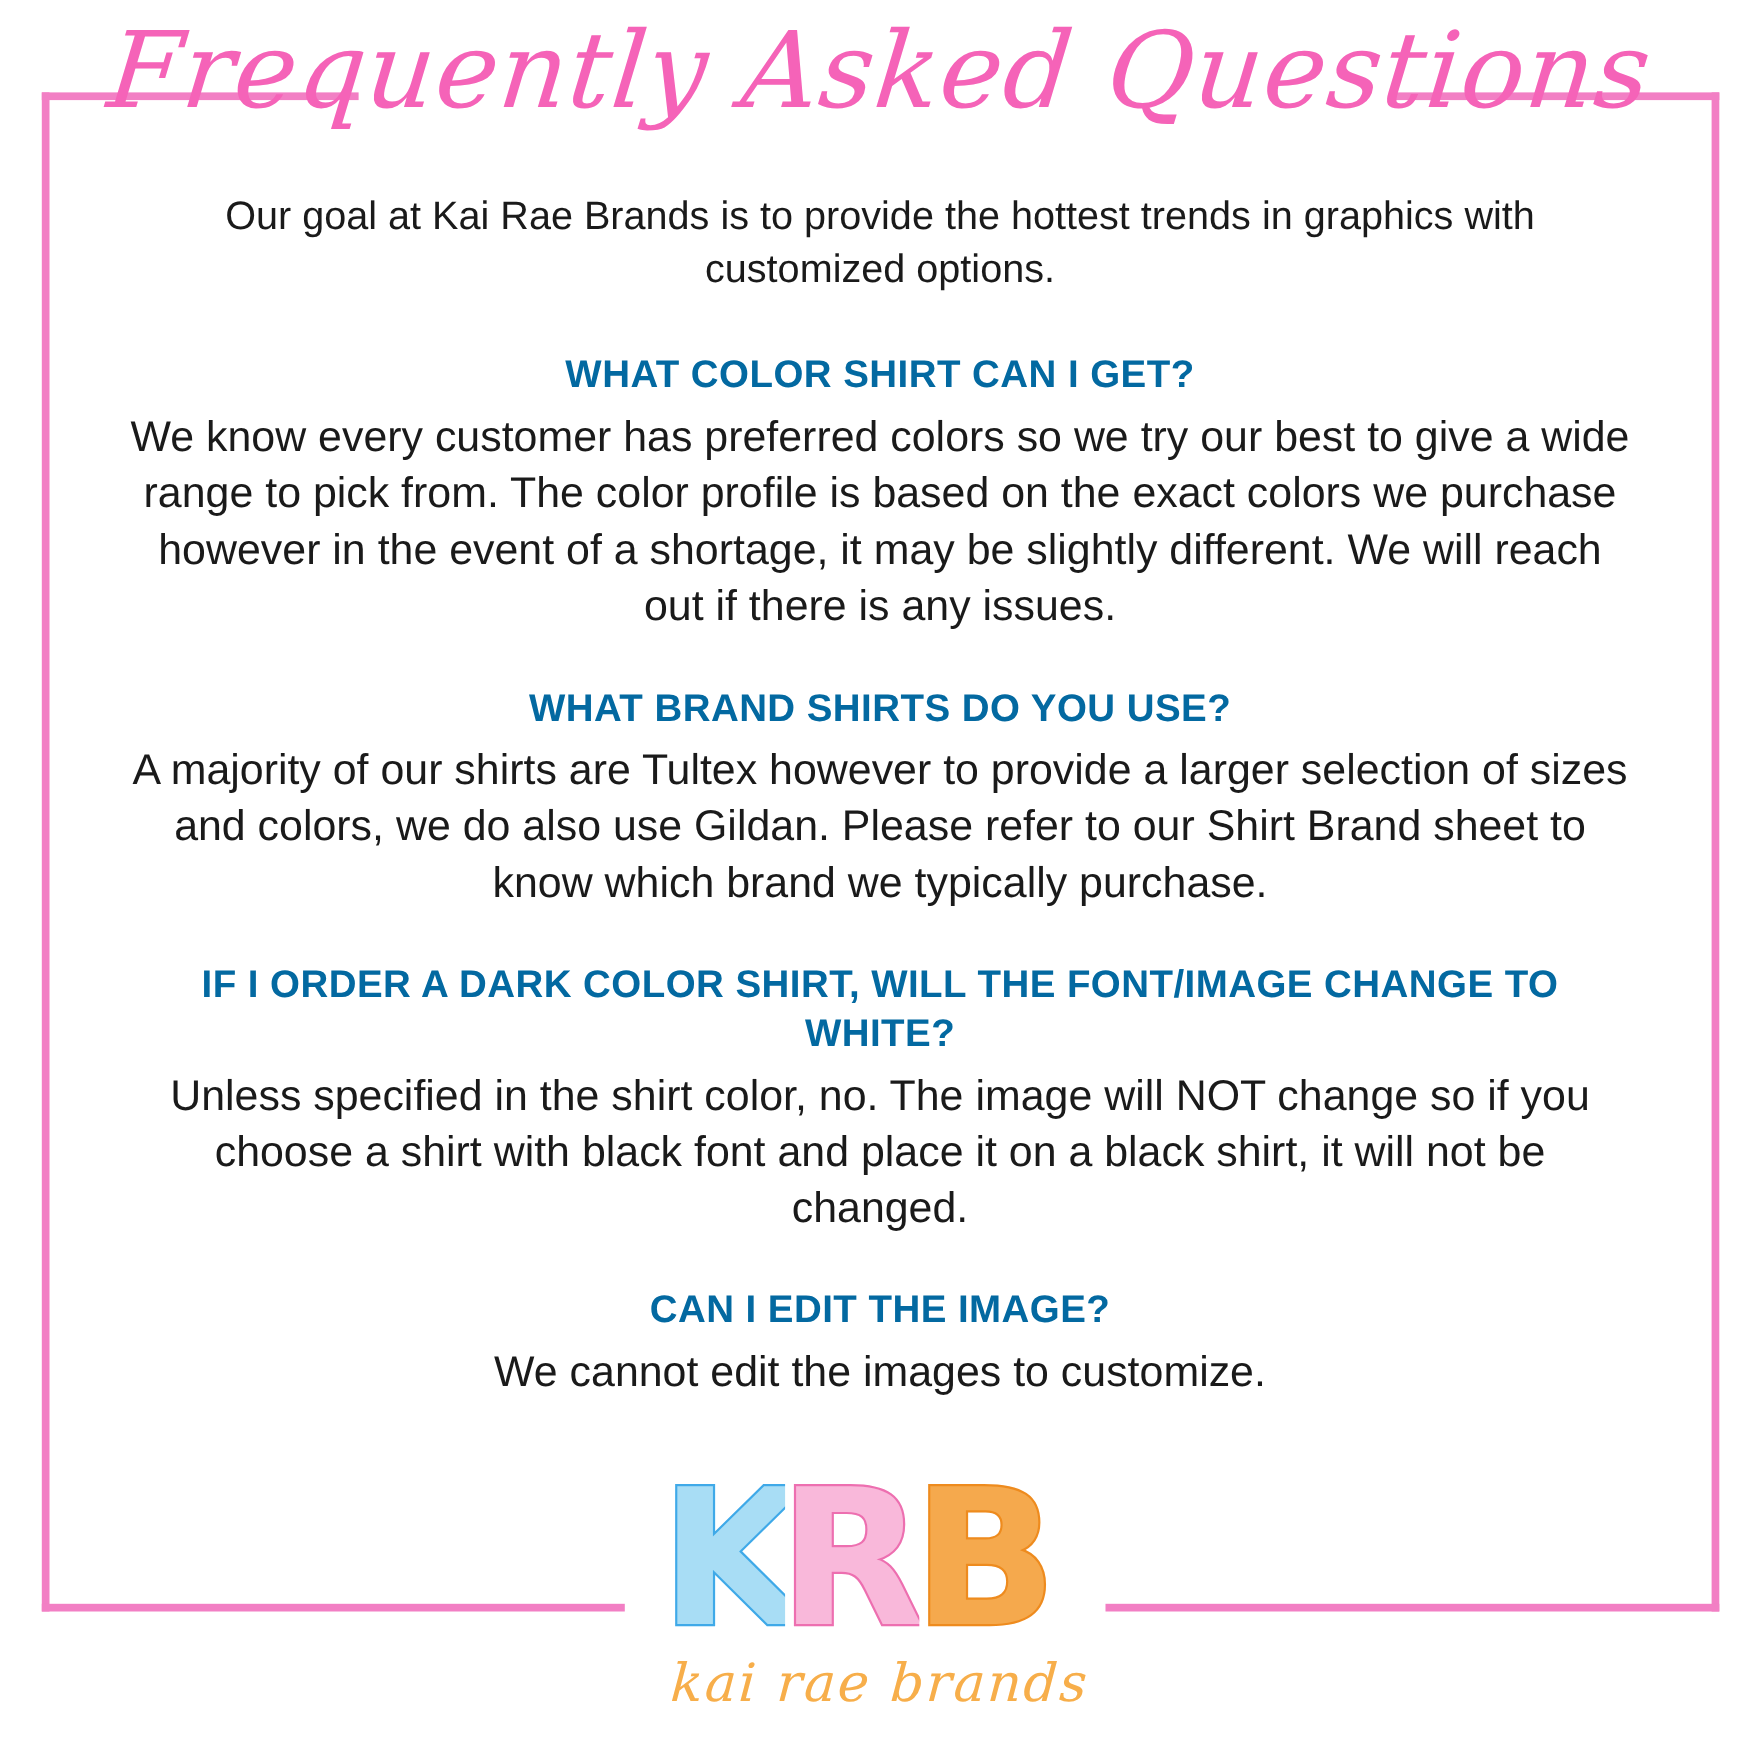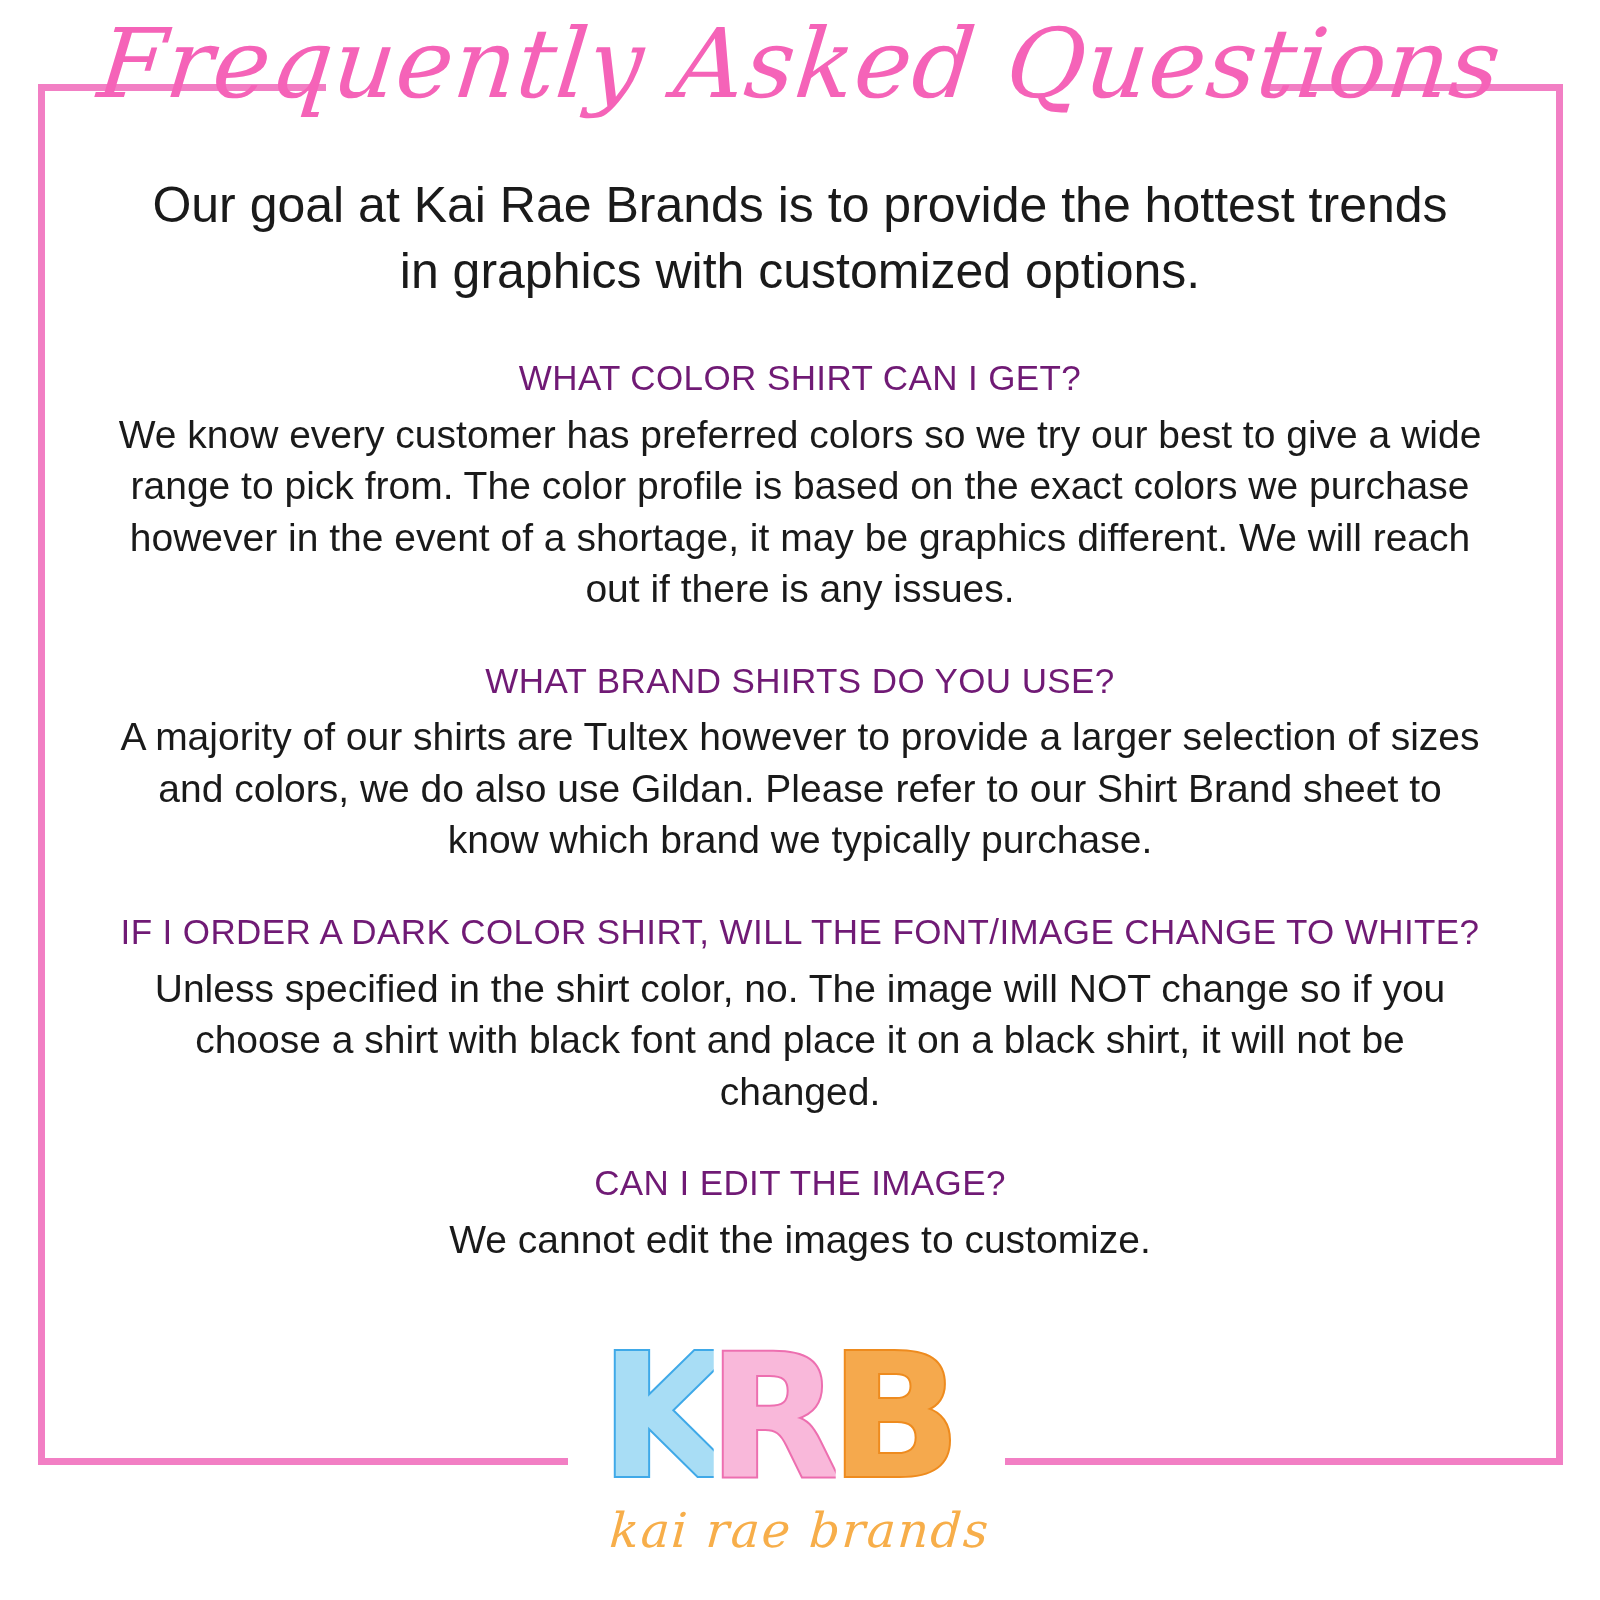--- a/index.html
+++ b/index.html
@@ -55,36 +55,36 @@
   .content {
     position: absolute;
     top: 172px;
     left: 110px;
     width: 1380px;
     text-align: center;
     color: #1a1a1a;
   }
 
   .intro {
-    font-size: 50px;
+    font-size: 36px;
     line-height: 1.32;
     font-weight: 400;
     margin: 0 0 52px 0;
     padding: 0 18px;
   }
 
   .qa { margin: 0 0 44px 0; }
 
   .q {
     font-size: 35px;
-    font-weight: 400;
+    font-weight: 700;
     letter-spacing: 0.4px;
     line-height: 1.28;
     margin: 0 0 8px 0;
-    color: #701a75;
+    color: #0369a1;
   }
 
   .a {
     font-size: 39px;
     line-height: 1.32;
     font-weight: 400;
     margin: 0;
     padding: 0 6px;
   }
 
@@ -125,21 +125,21 @@
   <div class="frame-line frame-bot-r"></div>
 
   <div class="title">Frequently Asked Questions</div>
 
   <div class="content">
 
     <p class="intro">Our goal at Kai Rae Brands is to provide the hottest trends in graphics with customized options.</p>
 
     <div class="qa">
       <p class="q">WHAT COLOR SHIRT CAN I GET?</p>
-      <p class="a">We know every customer has preferred colors so we try our best to give a wide range to pick from. The color profile is based on the exact colors we purchase however in the event of a shortage, it may be graphics different. We will reach out if there is any issues.</p>
+      <p class="a">We know every customer has preferred colors so we try our best to give a wide range to pick from. The color profile is based on the exact colors we purchase however in the event of a shortage, it may be slightly different. We will reach out if there is any issues.</p>
     </div>
 
     <div class="qa">
       <p class="q">WHAT BRAND SHIRTS DO YOU USE?</p>
       <p class="a">A majority of our shirts are Tultex however to provide a larger selection of sizes and colors, we do also use Gildan. Please refer to our Shirt Brand sheet to know which brand we typically purchase.</p>
     </div>
 
     <div class="qa qa-wide">
       <p class="q">IF I ORDER A DARK COLOR SHIRT, WILL THE FONT/IMAGE CHANGE TO WHITE?</p>
       <p class="a">Unless specified in the shirt color, no. The image will NOT change so if you choose a shirt with black font and place it on a black shirt, it will not be changed.</p>

